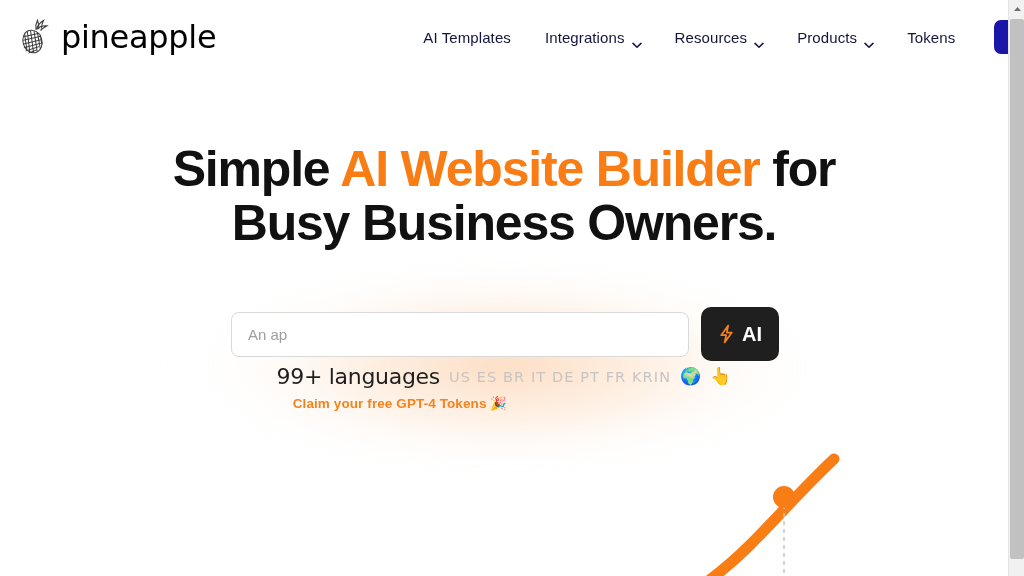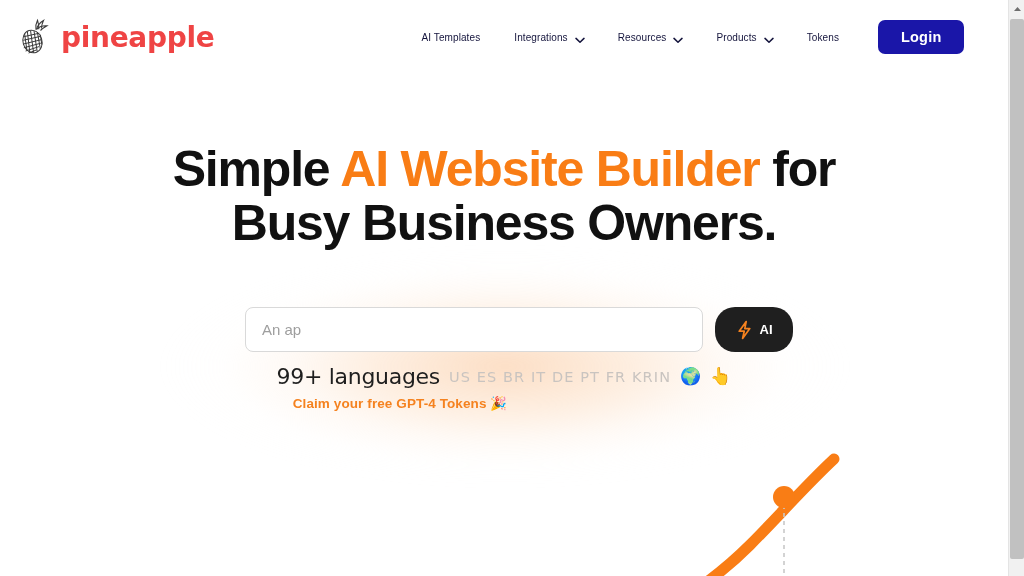--- a/index.html
+++ b/index.html
@@ -40,39 +40,39 @@
 
   .brand {
     display: flex;
     align-items: center;
     gap: 9px;
     margin-left: 18px;
     text-decoration: none;
   }
   .brand-icon { width: 34px; height: 38px; display: block; }
   .brand-name {
-    font-size: 28px;
+    font-size: 32px;
     letter-spacing: -0.3px;
-    color: #ef4444;
-    font-weight: 700;
+    color: #000000;
+    font-weight: 400;
     font-family: "DejaVu Sans", sans-serif;
   }
 
   .main-nav {
     display: flex;
     align-items: center;
     margin-left: 190px;
     gap: 0px;
   }
   .nav-item {
     display: flex;
     align-items: center;
     gap: 7px;
     padding: 6px 17px;
-    font-size: 10px;
+    font-size: 15px;
     color: #14143c;
     white-space: nowrap;
     cursor: pointer;
     letter-spacing: 0.1px;
   }
   .chev {
     width: 9px; height: 6px;
     display: inline-block;
     position: relative;
     top: 1px;
@@ -127,21 +127,21 @@
     line-height: 54px;
     letter-spacing: -1.2px;
     color: #111111;
     font-family: "Liberation Sans", sans-serif;
   }
   .headline .accent { color: #f97d15; }
 
   
   .search-row {
     position: absolute;
-    left: 245px;
+    left: 231px;
     top: 233px;
     display: flex;
     align-items: center;
     gap: 12px;
     z-index: 5;
   }
   .search-input {
     width: 458px;
     height: 45px;
     border: 1px solid #d9d9d9;
@@ -150,26 +150,26 @@
     padding: 0 16px;
     font-size: 15px;
     color: #2b2b2b;
     font-family: "Liberation Sans", sans-serif;
     outline: none;
   }
   .search-input::placeholder { color: #9e9e9e; }
 
   .ai-btn {
     width: 78px;
-    height: 45px;
+    height: 54px;
     background: #1f1f1f;
     border: none;
-    border-radius: 20px;
+    border-radius: 10px;
     color: #ffffff;
-    font-size: 13px;
+    font-size: 20px;
     font-weight: bold;
     display: flex;
     align-items: center;
     justify-content: center;
     gap: 7px;
     cursor: pointer;
     font-family: "Liberation Sans", sans-serif;
   }
   .bolt { width: 17px; height: 20px; display: block; }
 

